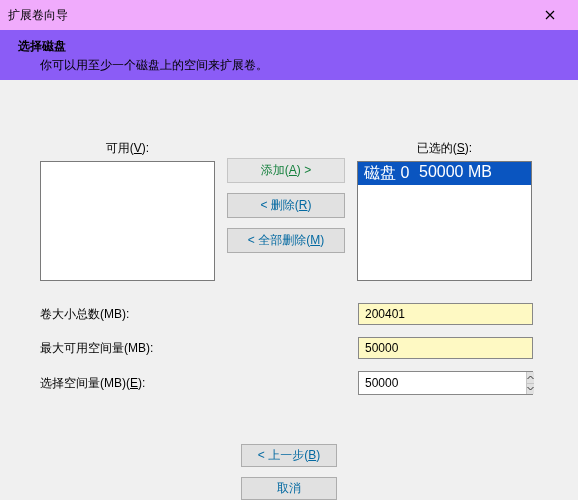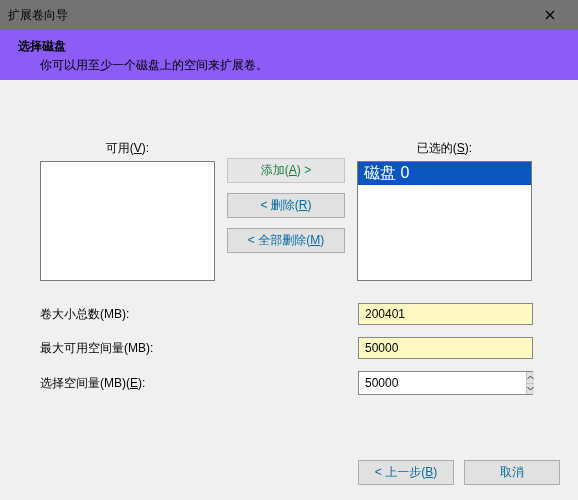--- a/index.html
+++ b/index.html
@@ -16,21 +16,21 @@
     background: #f0f0f0;
     display: flex;
     flex-direction: column;
     position: relative;
   }
   .titlebar {
     height: 30px;
     display: flex;
     align-items: center;
     padding: 0 8px;
-    background: #737373;
+    background: #f0abfc;
     gap: 6px;
   }
   .titlebar .title { flex: 1; font-size: 12px; }
   .close-btn {
     width: 40px;
     height: 28px;
     display:flex;
     align-items:center;
     justify-content:center;
     cursor: default;
@@ -148,20 +148,21 @@
   }
   .spin-btns div:first-child { border-bottom:1px solid #c5c5c5; }
   .spin-btns svg { width:7px; height:5px; }
   .footer {
     height: 56px;
     display: flex;
     align-items: center;
     justify-content: flex-end;
     gap: 10px;
     padding: 0 18px;
+    flex-direction: column;
   }
   .footer .wbtn { width: 96px; }
   .highlight-box {
     border: 3px solid #d01818;
     padding: 2px;
     display:inline-block;
   }
   .underline-hotkey { text-decoration: underline; }
 </style>
 </head>
@@ -203,20 +204,21 @@
         </button>
       </div>
 
       <div class="list-col">
         <div class="list-label">
           <span>已选的(</span><span class="underline-hotkey">S</span><span>):</span>
         </div>
         <div class="listbox" id="selected-list">
             <div class="item selected">
               <span class="col1">磁盘 0</span>
+              <span class="col2">50000 MB</span>
             </div>
           </div>
       </div>
     </div>
 
     <div class="fields">
       <div class="field-row">
         <div class="field-label">卷大小总数(MB):</div>
         <div class="ro-box">200401</div>
       </div>

